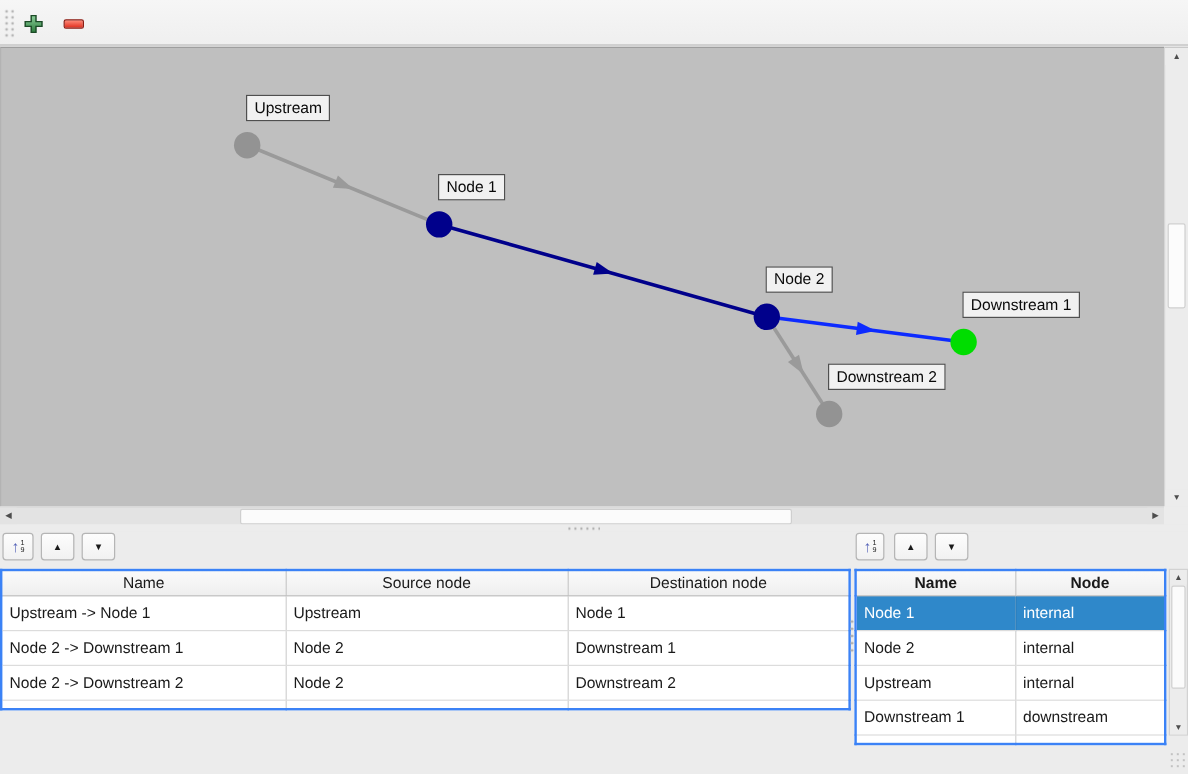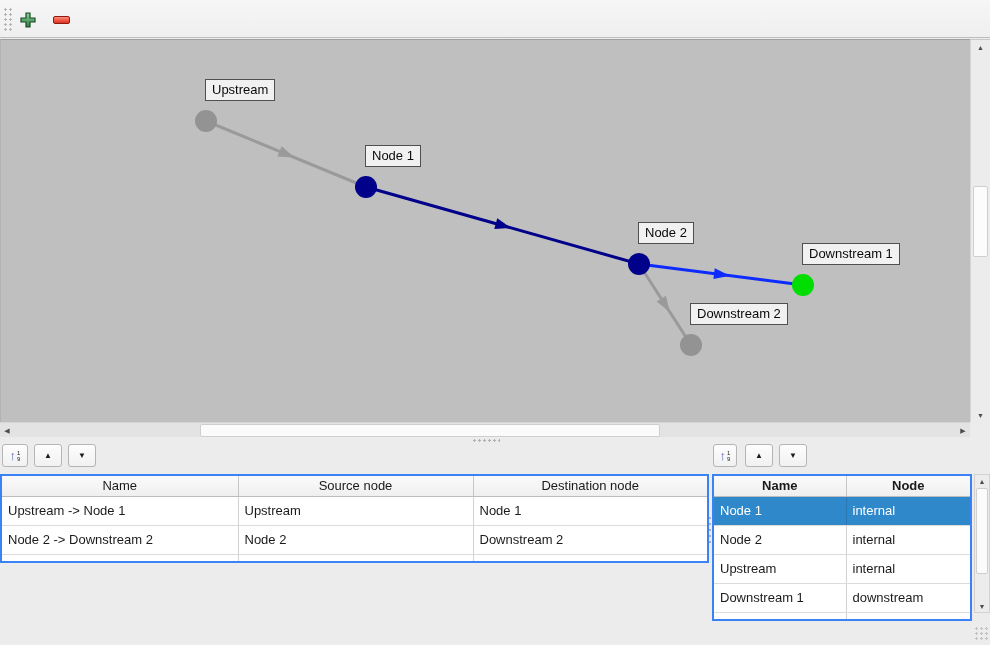--- a/index.html
+++ b/index.html
@@ -208,20 +208,25 @@
           <th>Destination node</th>
         </tr>
       </thead>
     <tbody id="edges-body">
         <tr>
           <td>Upstream -&gt; Node 1</td>
           <td>Upstream</td>
           <td>Node 1</td>
         </tr>
         <tr>
+          <td>Node 2 -&gt; Downstream 1</td>
+          <td>Node 2</td>
+          <td>Downstream 1</td>
+        </tr>
+        <tr>
           <td>Node 2 -&gt; Downstream 2</td>
           <td>Node 2</td>
           <td>Downstream 2</td>
         </tr>
         <tr class="filler">
           <td></td>
           <td></td>
           <td></td>
         </tr>
       </tbody>

